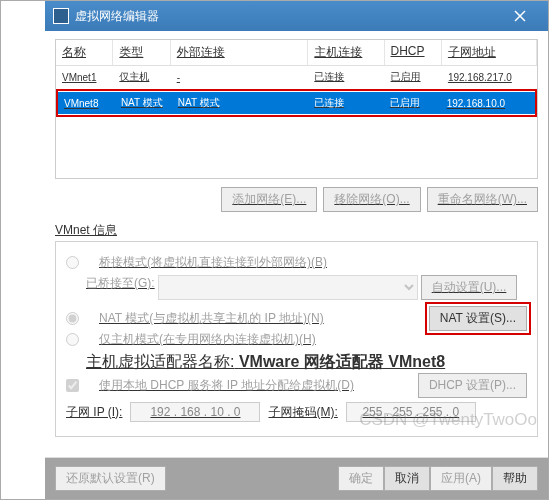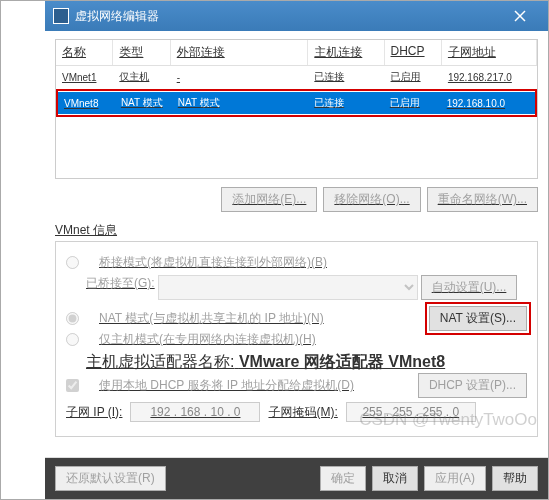--- a/index.html
+++ b/index.html
@@ -30,21 +30,21 @@
 .groupbox { border: 1px solid #d0d0d0; padding: 8px 10px 10px 10px; font-size: 12px; position: relative; }
 .radioline, .checkline { display: flex; align-items: center; margin: 4px 0; gap: 16px; }
 .radioline input, .checkline input { margin-right: 4px; }
 .radiolabel.disabled, .checklabel.disabled { color: #a0a0a0; }
 .inline-row { display: flex; gap: 3px; margin-top: 4px; }
 .nat-btn-box { border: 2px solid #d40000; padding: 2px; position: absolute; right: 6px; }
 .sub-label { margin-left: 20px; font-size: 16px; }
 .sub-label b { font-weight: bold; }
 .iprow { display: flex; align-items: center; gap: 8px; margin: 8px 0 4px 0; }
 .ipbox { border: 1px solid #ccc; background: #f5f5f5; padding: 2px 6px; font-size: 12px; color: #888; width: 130px; text-align: center; }
-.footer { border-top: 1px solid #ddd; padding: 8px 10px; display: flex; align-items: center; gap: 6px; background: #404040; }
+.footer { border-top: 1px solid #ddd; padding: 8px 10px; display: flex; align-items: center; background: #a3a3a3; }
 .footer .spacer { flex: 1; }
 .watermark { position: absolute; right: 12px; bottom: 70px; color: rgba(120,120,120,0.35); font-size: 17px; pointer-events: none; }
 </style>
 </head>
 <body>
 
 <div class="dialog">
   <div class="titlebar">
     <div class="icon"></div>
     <span>虚拟网络编辑器</span>

